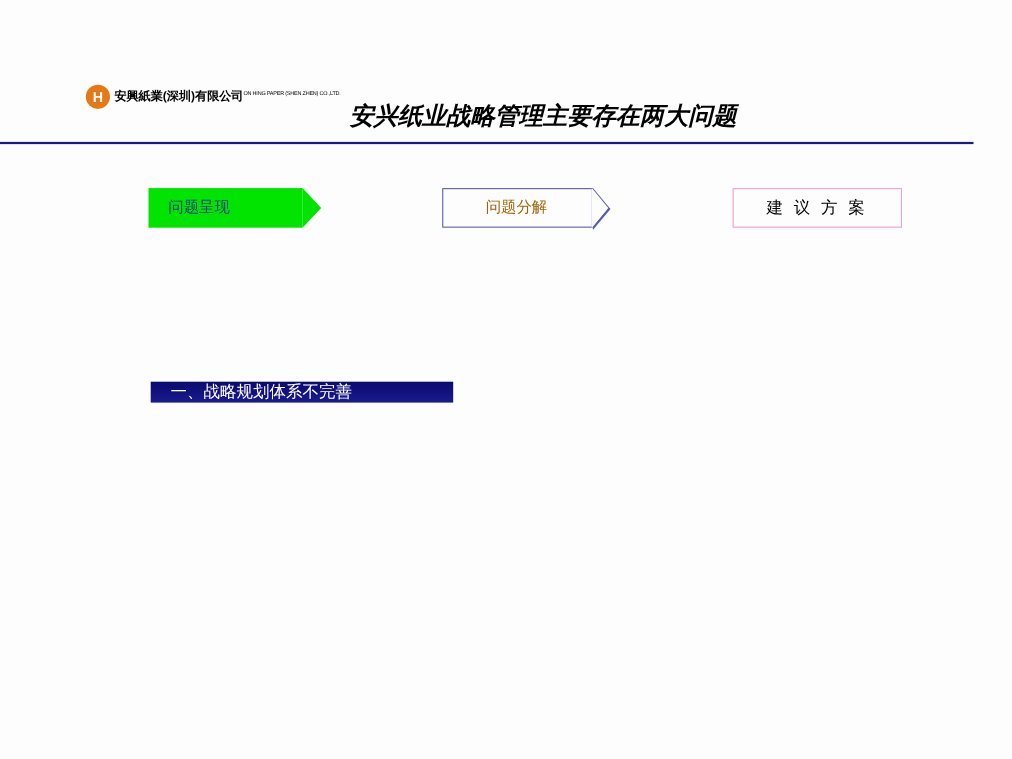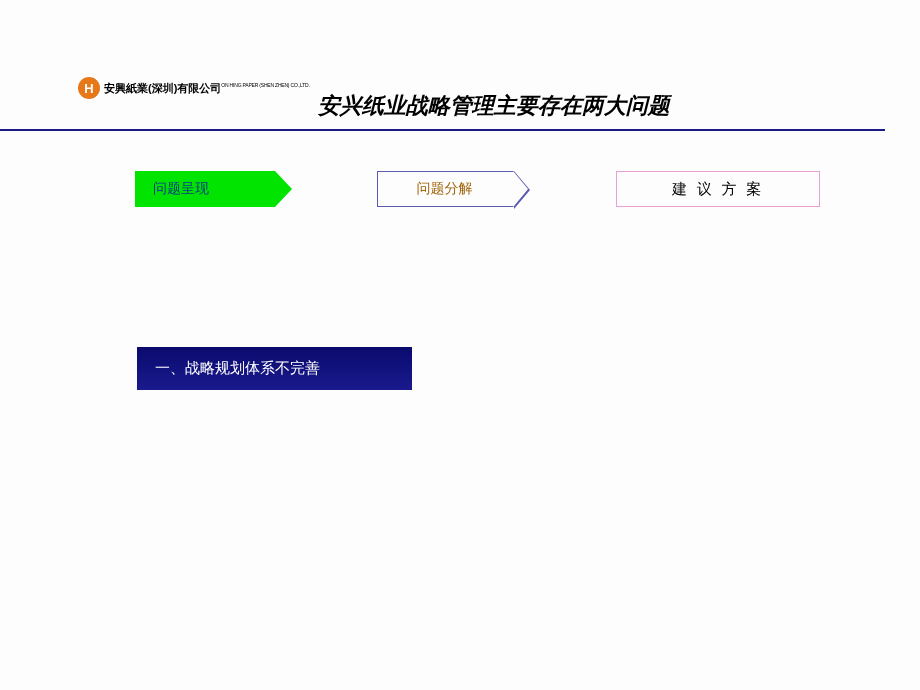--- a/index.html
+++ b/index.html
@@ -126,36 +126,36 @@
       width: 0;
       height: 0;
       border-top: 17px solid transparent;
       border-bottom: 17px solid transparent;
       border-left: 14px solid #fdfdfd;
       z-index: 2;
     }
     .tab-box {
       border: 1px solid #e9a0d4;
       color: #000;
-      width: 204px;
+      width: 154px;
       height: 36px;
       display: flex;
       align-items: center;
       justify-content: center;
       font-size: 15px;
       font-family: "KaiTi", "STKaiti", serif;
       letter-spacing: 3px;
     }
     .content {
       padding: 140px 0 0 137px;
     }
     .issue-bar {
       background: linear-gradient(to bottom, #0a0a6e, #1a1a8e);
       color: #fff;
-      padding: 12px 18px;
+      padding: 0 18px;
       width: 275px;
       font-size: 15px;
       margin-bottom: 65px;
       font-family: "KaiTi", "STKaiti", serif;
     }
   </style>
 </head>
 <body>
 
 <div class="header">

